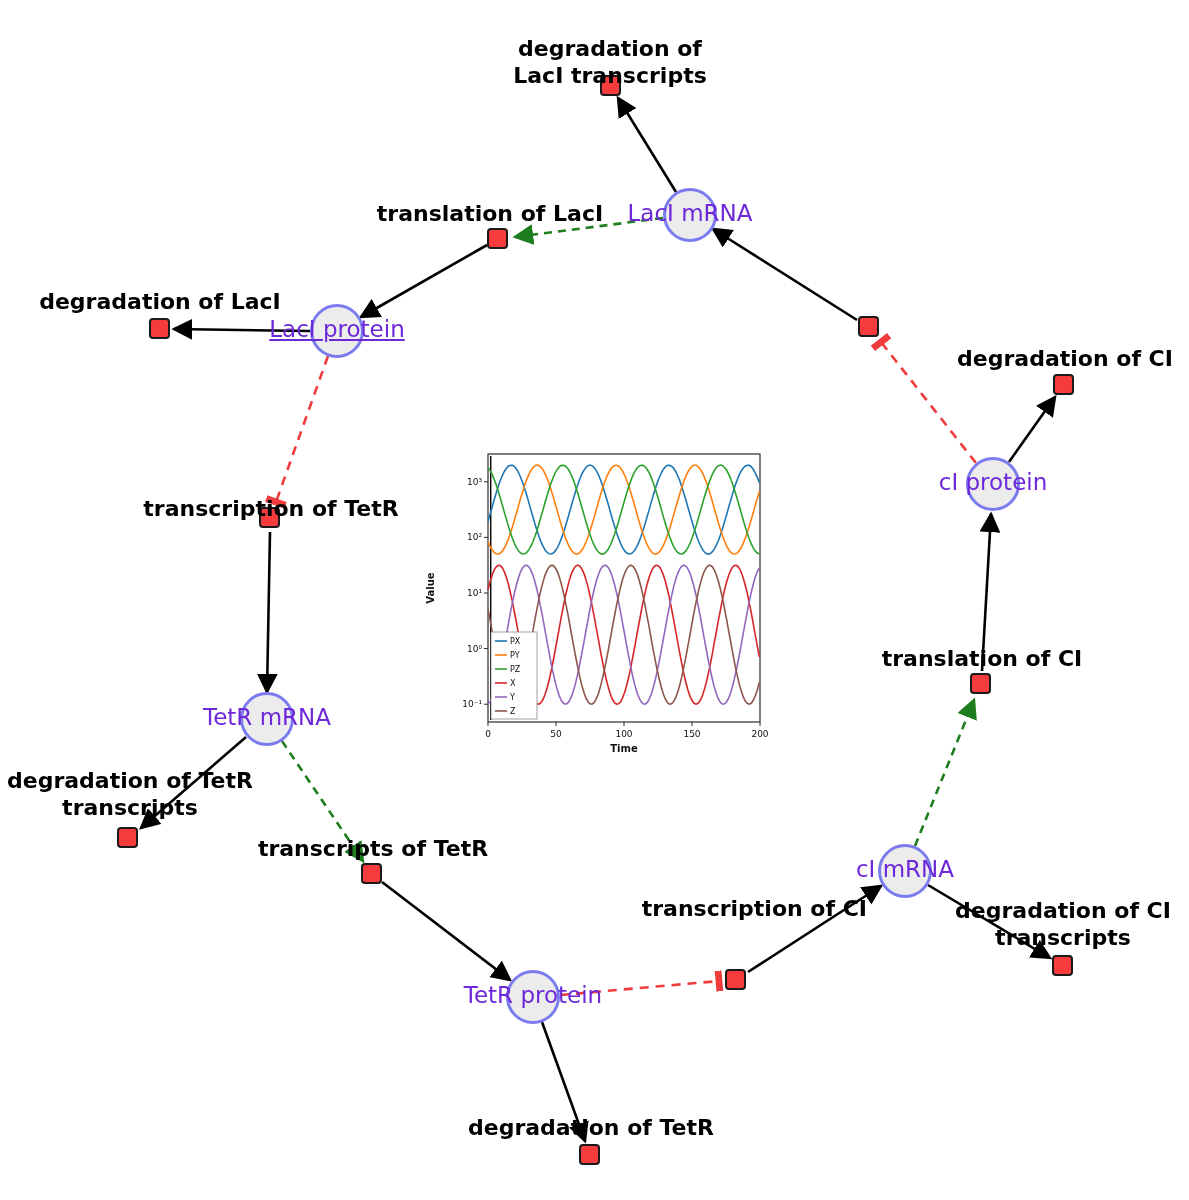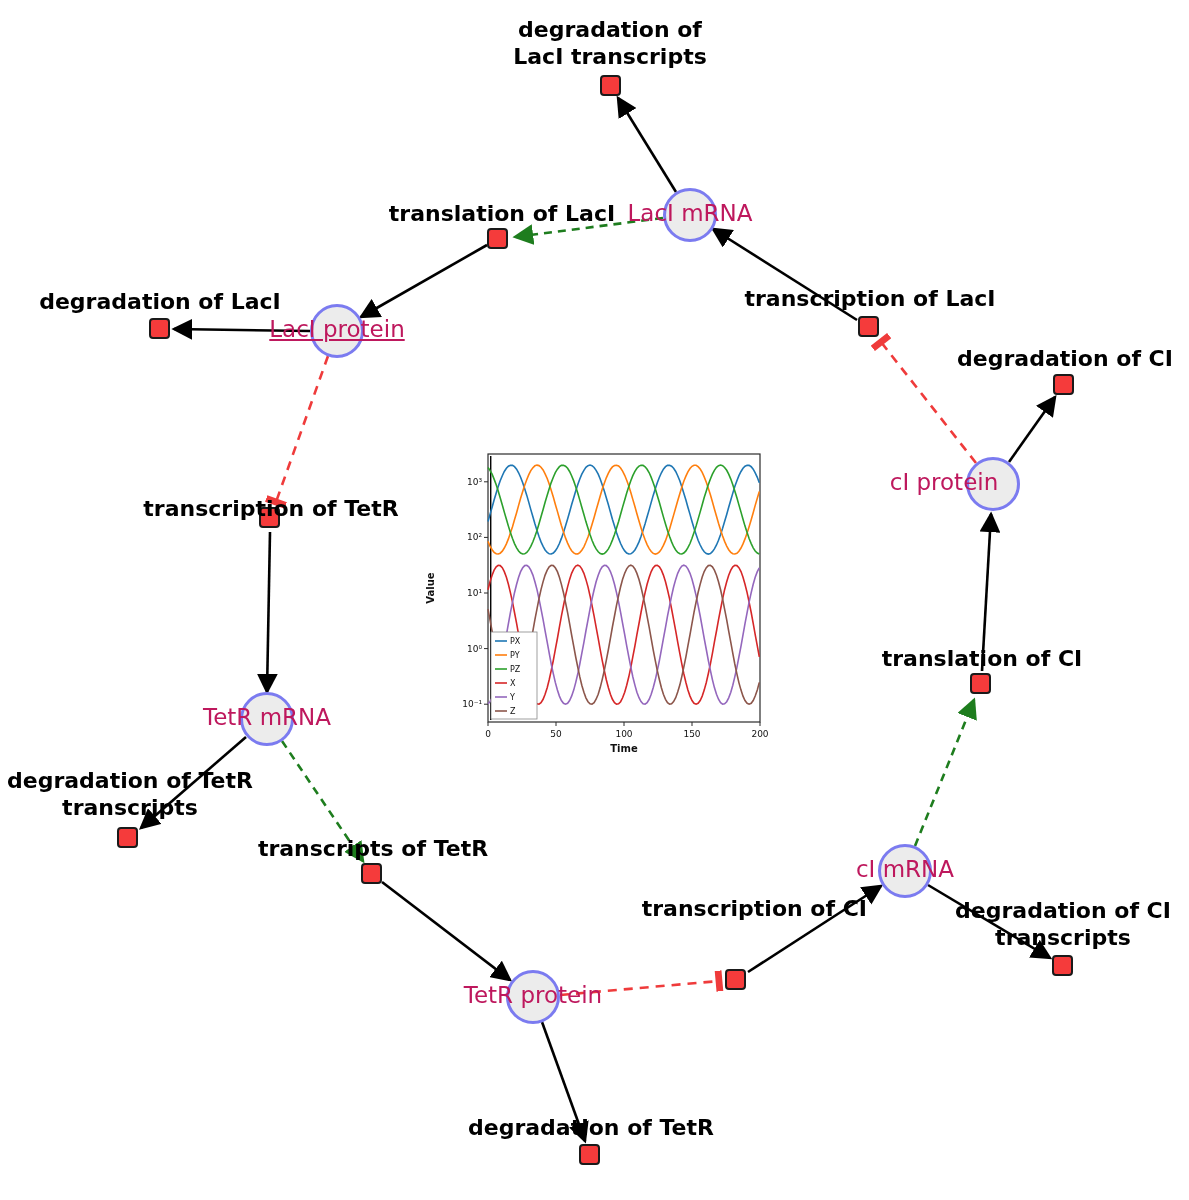--- a/index.html
+++ b/index.html
@@ -3,25 +3,25 @@
 <meta charset="utf-8">
 <style>
   html,body{margin:0;padding:0;background:#ffffff;font-family:"DejaVu Sans",sans-serif;}
   #stage{position:relative;width:1189px;height:1200px;background:#ffffff;overflow:hidden;}
 
   .species{position:absolute;width:54px;height:54px;border-radius:50%;
     background:#ececec;border:3px solid #7b7bf0;box-sizing:border-box;z-index:2;}
   .rxn{position:absolute;width:21px;height:21px;background:#f53b3b;
     border:2.5px solid #1a1a1a;border-radius:4px;box-sizing:border-box;z-index:2;}
 
-  .slabel{position:absolute;z-index:3;font-size:23px;color:#be185d;
+  .slabel{position:absolute;z-index:3;font-size:23px;color:#6d28d9;
     text-align:center;width:220px;line-height:26px;}
   .rlabel{position:absolute;z-index:3;font-size:22px;font-weight:bold;color:#000;
     text-align:center;line-height:27px;width:260px;}
-  .rlabel.w240{width:240px;}
+  .rlabel.w240{width:240px;margin-top:19px;}
   .rlabel.w250{width:250px;}
   .rlabel.w220{width:220px;}
 
   #edges{position:absolute;left:0;top:0;z-index:1;}
   .ek{stroke:#000000;stroke-width:2.6;}
   .eg{stroke:#1e7d1e;stroke-width:2.6;stroke-dasharray:8 6;}
   .er{stroke:#ef3b3b;stroke-width:2.6;stroke-dasharray:9 7;}
 
   #chart-box{position:absolute;left:420px;top:438px;width:350px;height:322px;z-index:4;background:#ffffff;}
   #chart-svg{font-family:"DejaVu Sans",sans-serif;}
@@ -71,38 +71,37 @@
   <div class="species" style="left:240px;top:692px;"></div>
   <div class="species" style="left:506px;top:970px;"></div>
   <div class="species" style="left:878px;top:844px;"></div>
   <div class="species" style="left:966px;top:457px;"></div>
 
   <div class="slabel" style="left:580px;top:200px;">LacI mRNA</div>
   <div class="slabel" style="left:227px;top:316px;text-decoration:underline;">LacI protein</div>
   <div class="slabel" style="left:157px;top:704px;">TetR mRNA</div>
   <div class="slabel" style="left:795px;top:856px;">cI mRNA</div>
   <div class="slabel" style="left:423px;top:982px;">TetR protein</div>
-  <div class="slabel" style="left:834px;top:469px;">cI protein</div>
+  <div class="slabel" style="left:883px;top:469px;">cI protein</div>
 
   <div class="rxn" style="left:600px;top:75px;"></div>
   <div class="rxn" style="left:487px;top:228px;"></div>
   <div class="rxn" style="left:858px;top:316px;"></div>
   <div class="rxn" style="left:149px;top:318px;"></div>
   <div class="rxn" style="left:1053px;top:374px;"></div>
   <div class="rxn" style="left:259px;top:507px;"></div>
   <div class="rxn" style="left:970px;top:673px;"></div>
   <div class="rxn" style="left:117px;top:827px;"></div>
   <div class="rxn" style="left:361px;top:863px;"></div>
   <div class="rxn" style="left:725px;top:969px;"></div>
   <div class="rxn" style="left:1052px;top:955px;"></div>
   <div class="rxn" style="left:579px;top:1144px;"></div>
 
   <div class="rlabel w240" style="left:490px;top:16px;">degradation of LacI transcripts</div>
-  <div class="rlabel" style="left:372px;top:200px;">translation of LacI</div>
-  <div class="rlabel" style="left:740px;top:285px;">transcription of LacI</div>
+  <div class="rlabel" style="left:360px;top:200px;">translation of LacI</div>
   <div class="rlabel" style="left:30px;top:288px;">degradation of LacI</div>
   <div class="rlabel" style="left:935px;top:345px;">degradation of CI</div>
   <div class="rlabel" style="left:141px;top:480px;margin-top:15px;">transcription of TetR</div>
   <div class="rlabel" style="left:852px;top:645px;">translation of CI</div>
   <div class="rlabel w250" style="left:5px;top:767px;">degradation of TetR transcripts</div>
   <div class="rlabel" style="left:243px;top:835px;">transcripts of TetR</div>
   <div class="rlabel" style="left:607px;top:895px;text-align:right;">transcription of CI</div>
   <div class="rlabel" style="left:461px;top:1114px;">degradation of TetR</div>
   <div class="rlabel w220" style="left:953px;top:897px;">degradation of CI transcripts</div>
 

